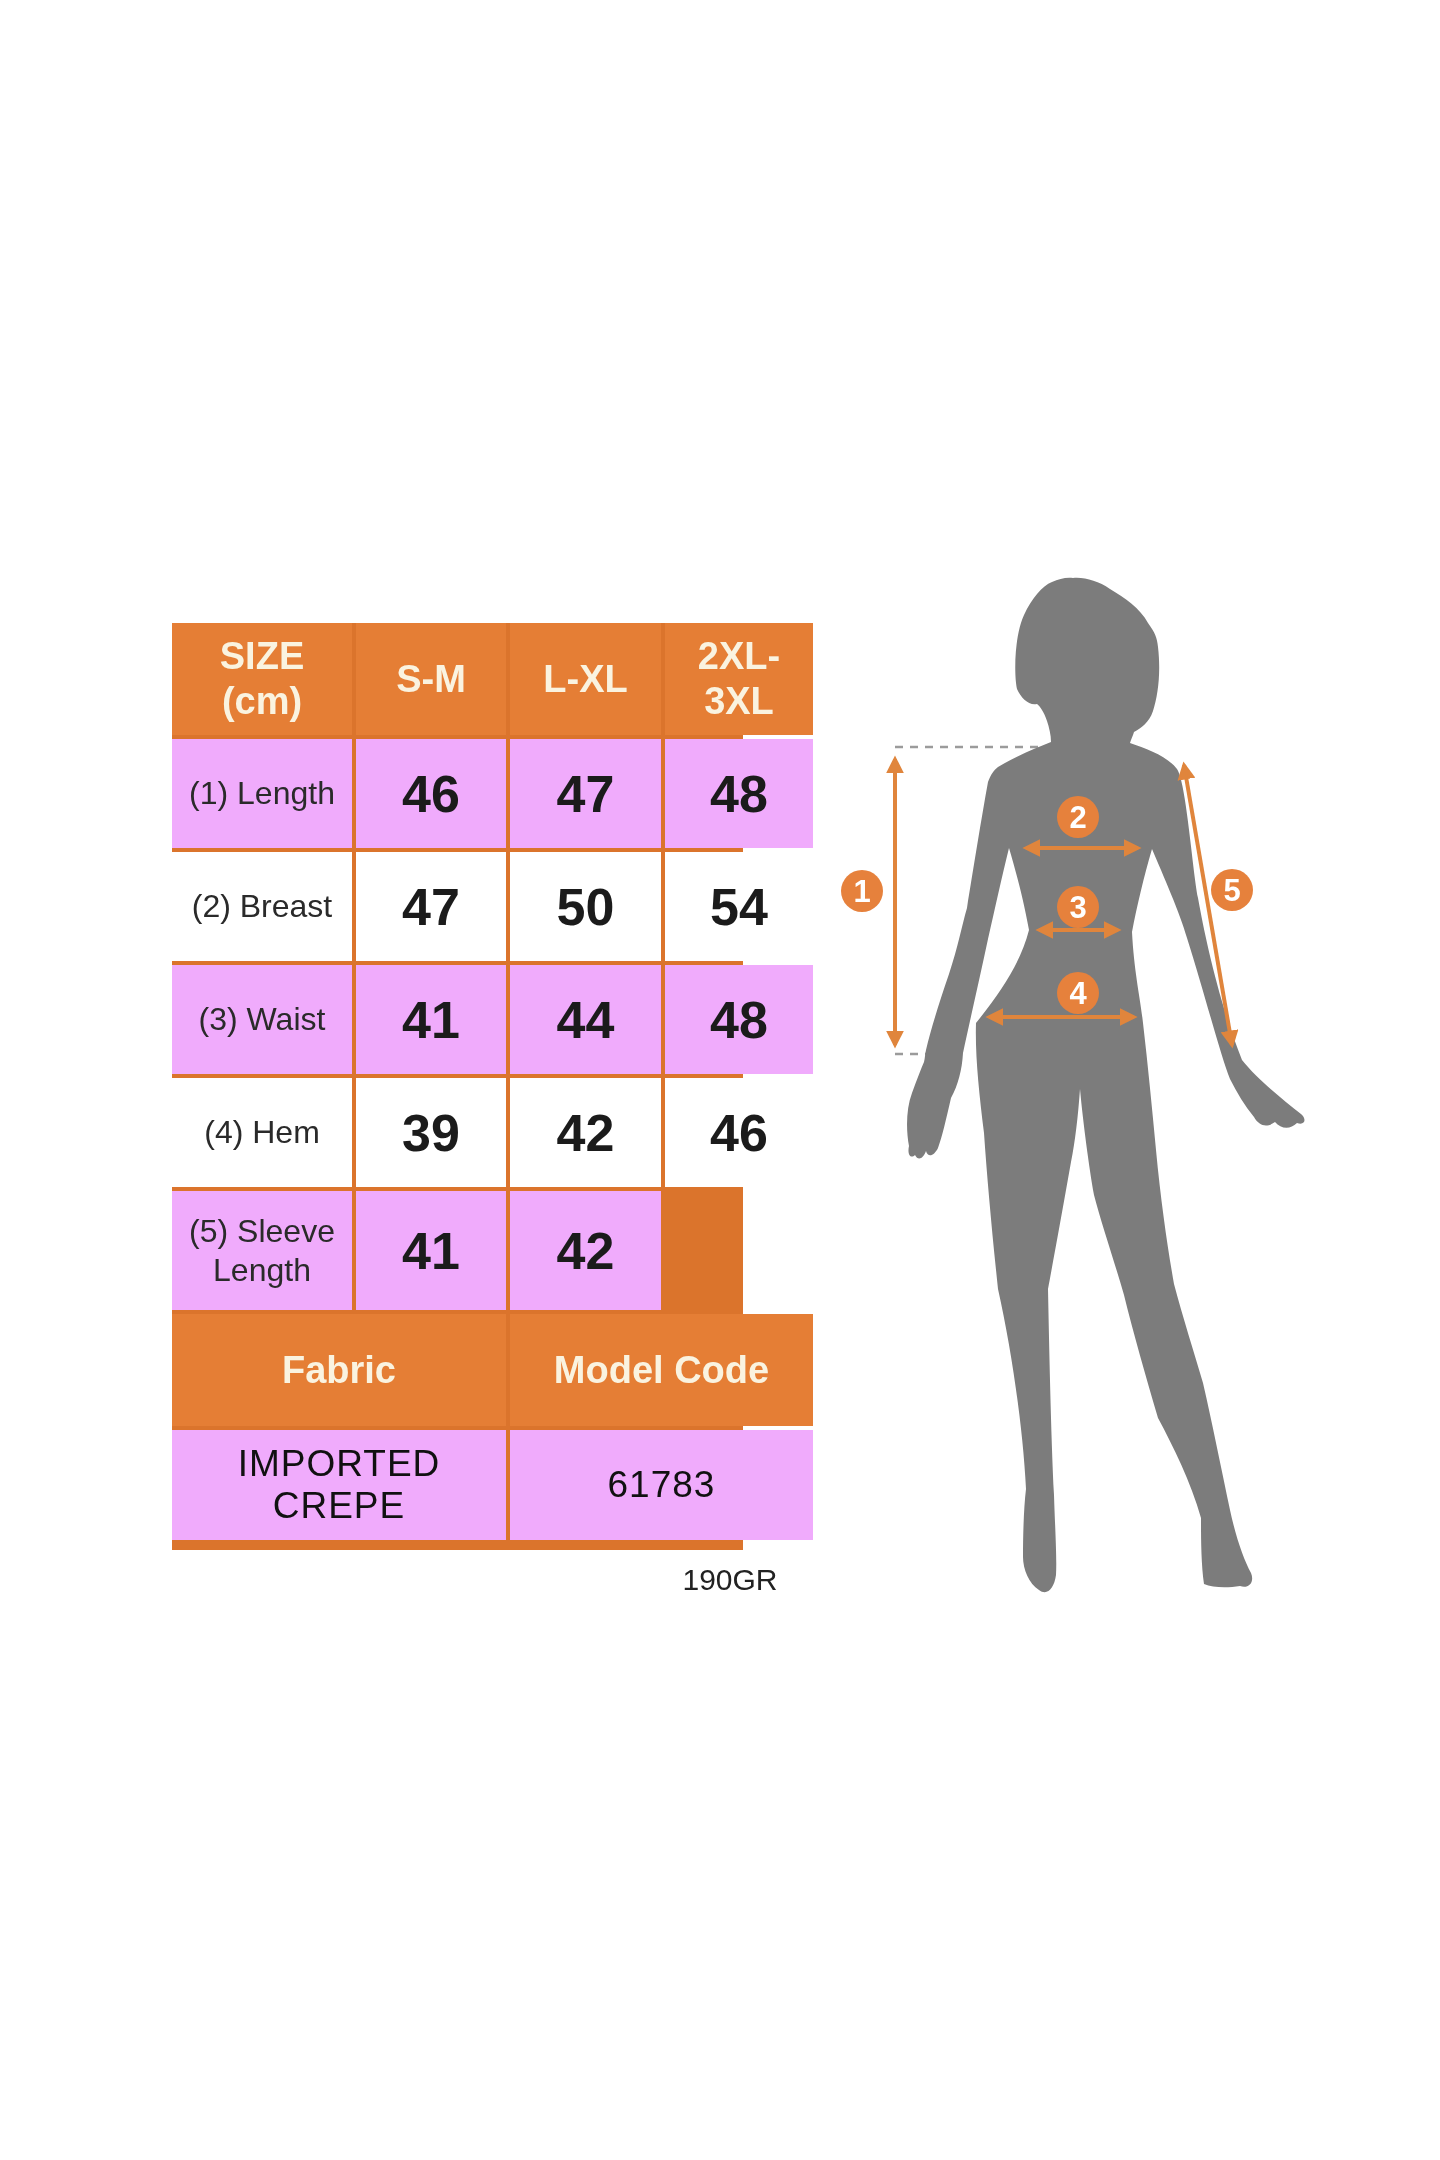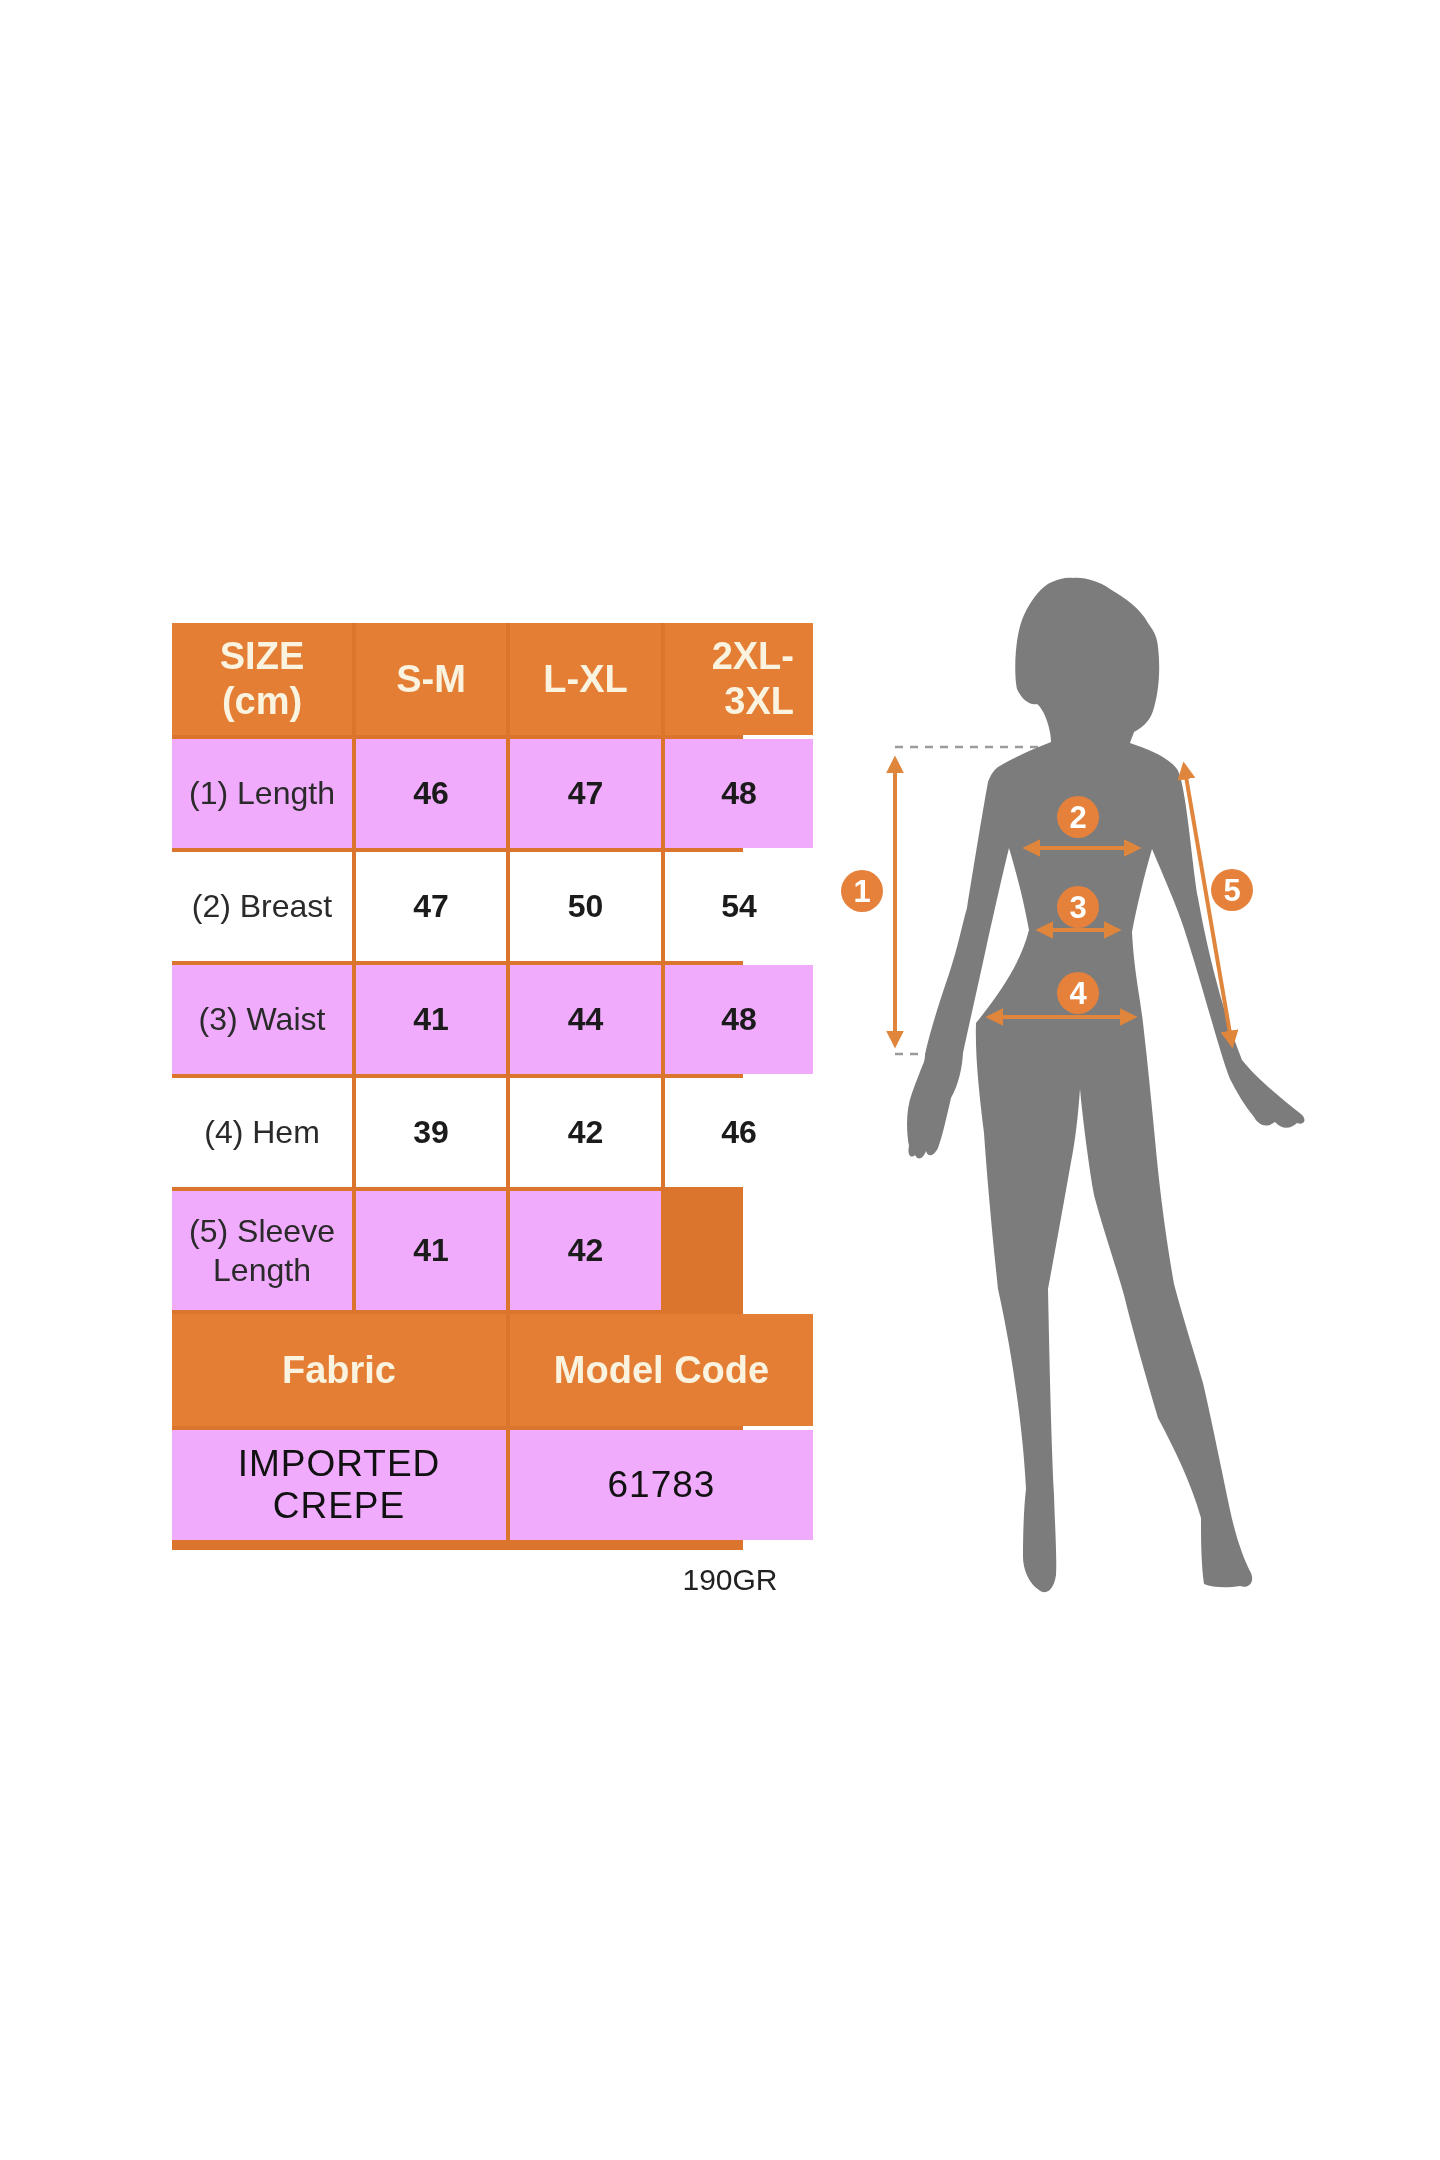--- a/index.html
+++ b/index.html
@@ -19,25 +19,25 @@
   }
   .cell{
     display:flex;align-items:center;justify-content:center;
     text-align:center;box-sizing:border-box;
   }
   .hdr{
     background:#E57E35;color:#FAF3E0;font-weight:bold;
     font-size:38px;line-height:1.18;
   }
   .hdr-size span{max-width:130px;display:inline-block;}
-  .hdr-2xl span{max-width:110px;display:inline-block;text-align:right;}
+  .hdr-2xl span{max-width:110px;display:inline-block;}
   .row-dark{background:#f0abfc;}
   .row-light{background:#ffffff;}
   .lbl{font-size:32px;color:#2a2a2a;line-height:1.2;padding:0 10px;}
-  .val{font-size:32px;font-weight:600;color:#1b1b1b;}
+  .val{font-size:52px;font-weight:600;color:#1b1b1b;}
   .span2a{grid-column:1 / 3;}
   .span2b{grid-column:3 / 5;}
   .foot-val{font-size:37px;color:#111;font-weight:500;letter-spacing:1px;}
 
   .weight-note{
     position:absolute;left:640px;top:1563px;width:180px;
     text-align:center;font-size:30px;font-weight:500;color:#222;
   }
 
   

